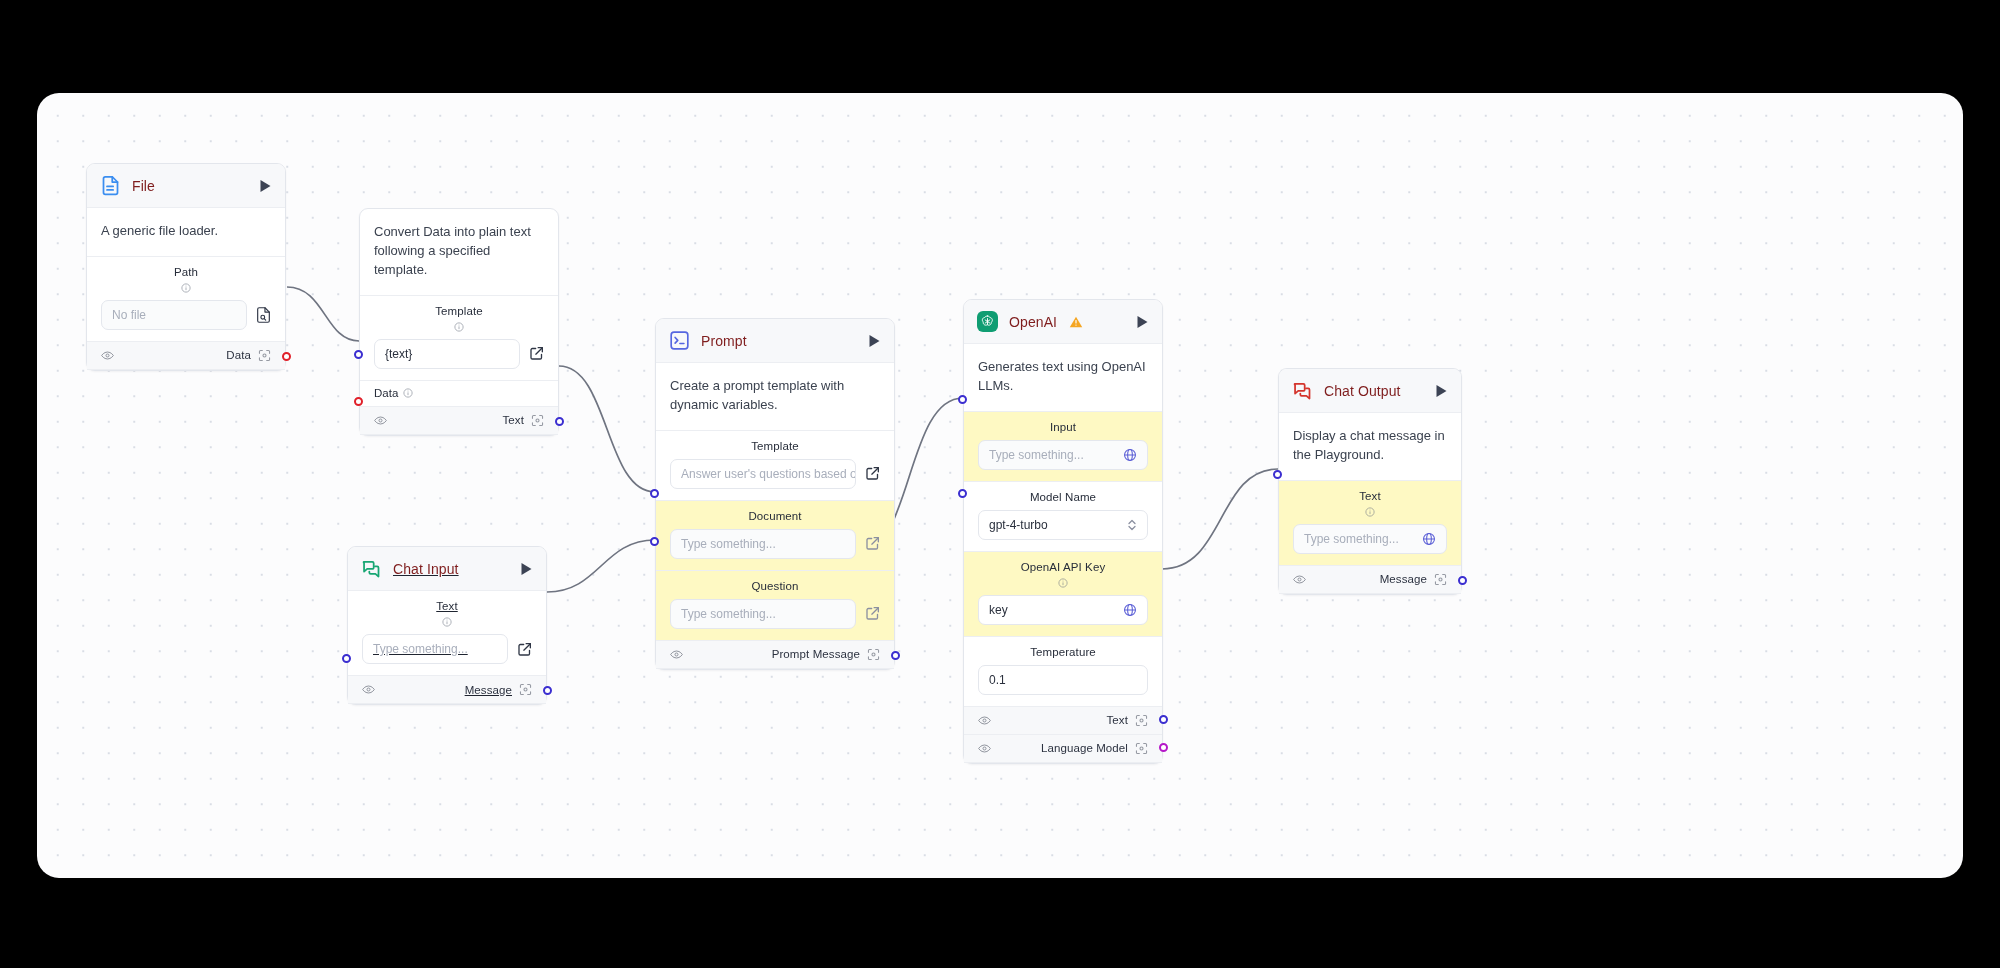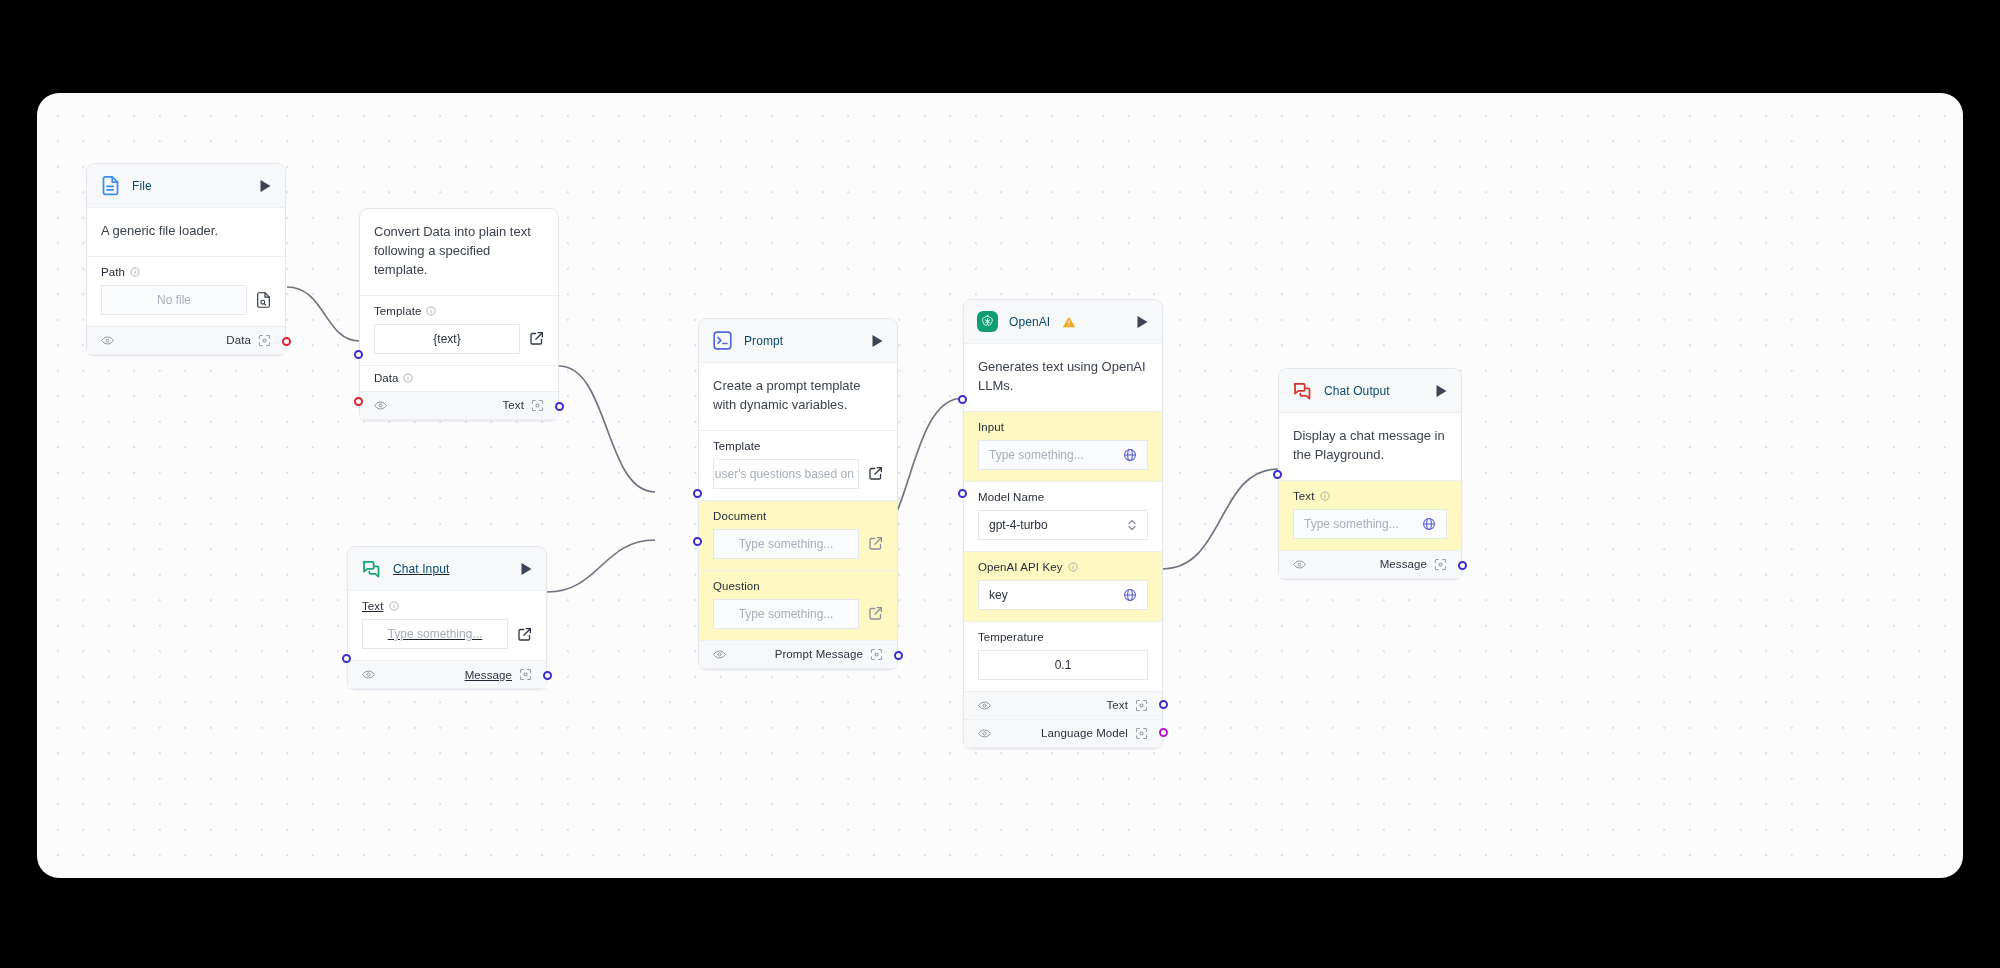--- a/index.html
+++ b/index.html
@@ -41,50 +41,51 @@
   .node-head {
     display: flex; align-items: center;
     height: 44px; padding: 0 13px;
     background: #f7f8fa;
     border-bottom: 1px solid #eceef2;
     border-radius: 8px 8px 0 0;
     gap: 11px;
   }
   .node-icon { width: 21px; height: 21px; flex: 0 0 21px; display: block; }
   .node-title {
-    font-size: 12px; color: #0c4a6e; font-weight: 400;
+    font-size: 14px; color: #7f1d1d; font-weight: 400;
     letter-spacing: .1px; white-space: nowrap;
   }
   .warn-icon { width: 14px; height: 14px; display: block; margin-left: 1px; }
   .play-btn { margin-left: auto; width: 13px; height: 14px; display: block; }
 
   .node-desc {
     padding: 14px 14px 15px 14px;
     font-size: 13px; line-height: 1.45;
     color: #3b424f;
     border-bottom: 1px solid #eceef2;
   }
 
   .field { padding: 9px 14px 11px 14px; border-bottom: 1px solid #eceef2; position: relative; }
   .field.shade { background: #fef9c3; }
   .field-label {
     display: flex; align-items: center; gap: 5px;
     font-size: 11.5px; color: #272d3a; margin-bottom: 7px;
     letter-spacing: .1px;
+    flex-direction: column;
   }
   .info-icon { width: 10px; height: 10px; display: block; opacity: .55; }
   .input-row { display: flex; align-items: center; gap: 9px; }
   .txt-input {
     flex: 1 1 auto; height: 30px;
-    border: 1px solid #e4e7ed; border-radius: 0;
+    border: 1px solid #e4e7ed; border-radius: 7px;
     background: #ffffff;
     display: flex; align-items: center;
     padding: 0 10px;
     font-size: 12px;
-    overflow: hidden; white-space: nowrap; justify-content: center;
+    overflow: hidden; white-space: nowrap;
   }
   .txt-input.grey { background: #fafbfc; }
   .txt-input .ph { color: #a8aebb; }
   .txt-input .val { color: #2a303d; }
   .txt-input .trail { margin-left: auto; display: flex; align-items: center; }
   .ext-icon { width: 15px; height: 15px; display: block; flex: 0 0 15px; }
   .globe-icon { width: 14px; height: 14px; display: block; }
   .stepper-icon { width: 10px; height: 14px; display: block; }
   .file-icon-btn { width: 15px; height: 16px; display: block; flex: 0 0 15px; }
 
@@ -280,21 +281,21 @@
             <path d="M12 2h2.5A1.5 1.5 0 0 1 16 3.5V6"></path>
             <path d="M16 12v2.5a1.5 1.5 0 0 1-1.5 1.5H12"></path>
             <path d="M6 16H3.5A1.5 1.5 0 0 1 2 14.5V12"></path>
             <circle cx="9" cy="9" r="2.1"></circle>
           </svg>
       </div>
       <div class="port" style="left:-6px; top:107px;"></div>
       <div class="port" style="right:-6px; bottom:9px;"></div>
     </div>
 
-    <div class="node" style="left:618px; top:225px; width:200px;margin-left:43px;">
+    <div class="node" style="left:618px; top:225px; width:240px;">
       <div class="node-head">
         <svg class="node-icon" viewBox="0 0 24 24" fill="none" stroke="#5566e0" stroke-width="1.9" stroke-linecap="round" stroke-linejoin="round">
           <rect x="2.5" y="2.5" width="19" height="19" rx="3.2"></rect>
           <polyline points="7 8.5 10 11.8 7 15"></polyline>
             <line x1="12.5" y1="15.4" x2="17" y2="15.4"></line>
         </svg>
         <span class="node-title">Prompt</span>
         <svg class="play-btn" viewBox="0 0 12 14" fill="#3c4354">
             <polygon points="1,1 11,7 1,13"></polygon>
           </svg>

